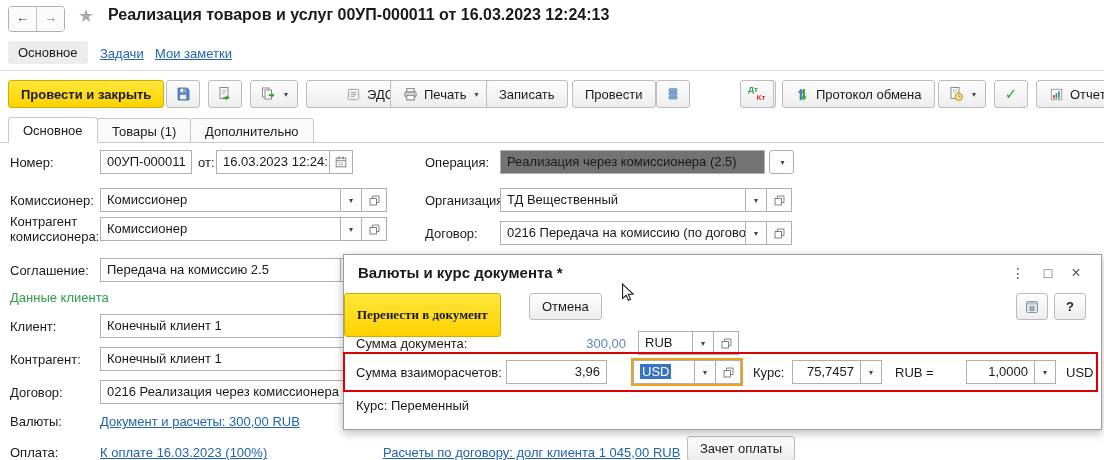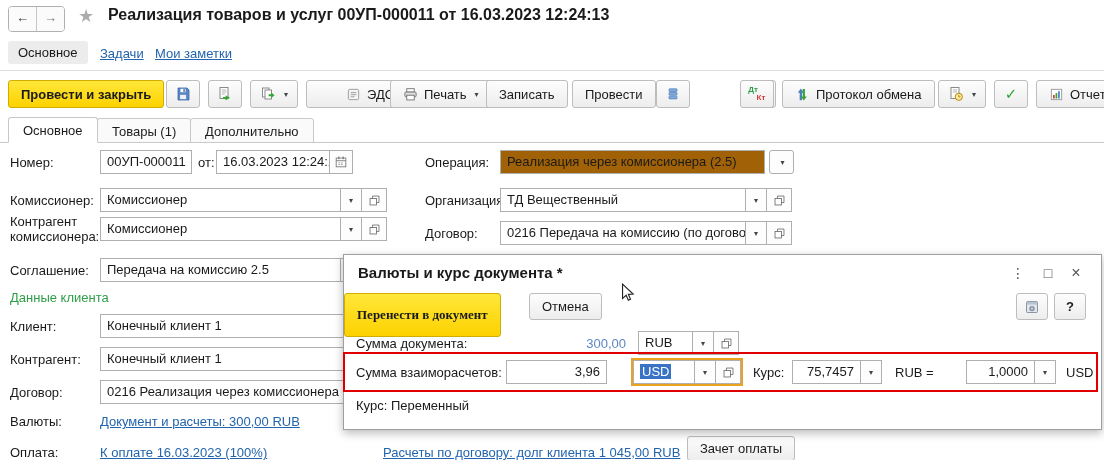--- a/index.html
+++ b/index.html
@@ -202,21 +202,21 @@
             <rect x="2.5" y="3.5" width="11" height="10" fill="#fff" stroke="#777"></rect>
             <path d="M2.5 6.5h11" stroke="#777"></path>
             <rect x="4.8" y="1.8" width="1.5" height="3" fill="#777"></rect>
             <rect x="9.7" y="1.8" width="1.5" height="3" fill="#777"></rect>
             <path d="M5 9h2M8 9h2M5 11h2M8 11h2" stroke="#999"></path>
           </svg>
         </span>
       </div>
   </div>
   <div class="lbl" style="left:425px;top:155px;">Операция:</div>
-  <div class="fld abs" style="left:500px;top:150px;width:265px;background:#a16207;">Реализация через комиссионера (2.5)</div>
+  <div class="fld abs" style="left:500px;top:150px;width:265px;background:#737373;">Реализация через комиссионера (2.5)</div>
   <div class="seg abs" style="left:770px;top:150px;width:25px;border-radius:3px;">
       <span class="ddch">▾</span>
     </div>
 
   <div class="lbl" style="left:10px;top:193px;">Комиссионер:</div>
   <div class="grp" style="left:100px;top:188px;">
     <div class="fld" style="width:241px;">Комиссионер</div>
     <div class="seg dd">
         <span>▾</span>
       </div>

